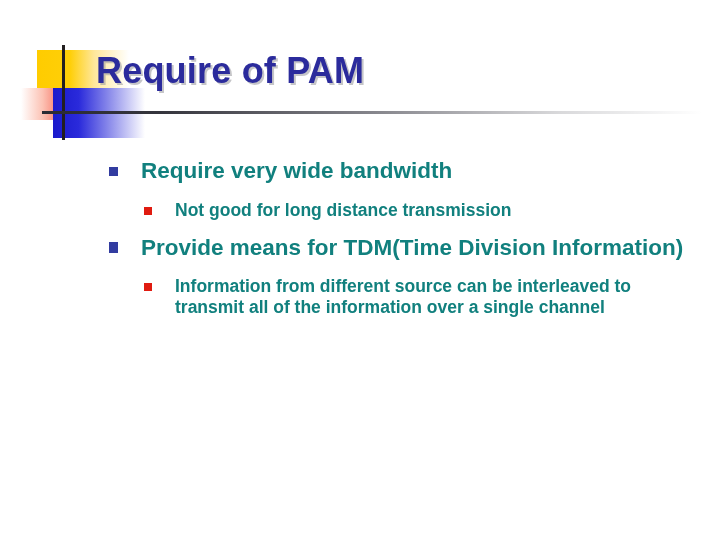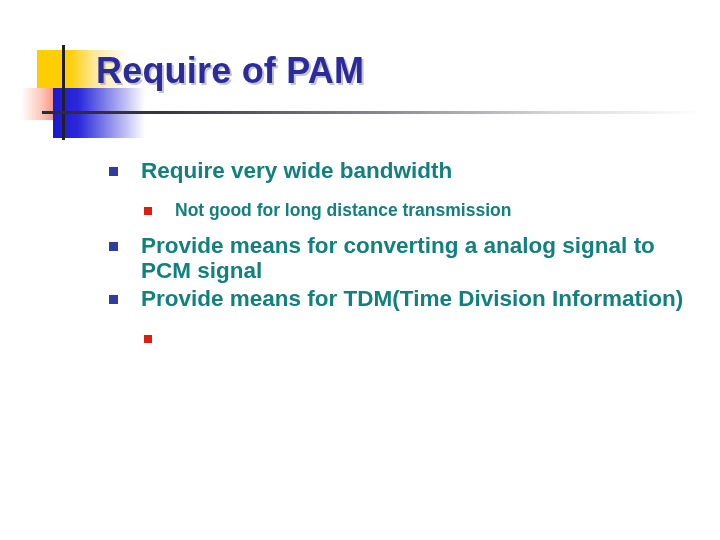--- a/index.html
+++ b/index.html
@@ -158,28 +158,28 @@
 
     <div class="lvl2">
       <span class="bullet"></span>
       <span>Not good for long distance transmission</span>
     </div>
 
     <div class="gap-b"></div>
 
     <div class="lvl1">
       <span class="bullet"></span>
-      <span>Provide means for converting a analog signal to PCM signal</span>
     </div>
 
     <div class="lvl1">
       <span class="bullet"></span>
       <span>Provide means for TDM(Time Division Information)</span>
     </div>
 
     <div class="gap-c"></div>
 
     <div class="lvl2">
       <span class="bullet"></span>
+      <span>Information from different source can be interleaved to transmit all of the information over a single channel</span>
     </div>
 
   </div>
 </div>
 
 </body></html>

